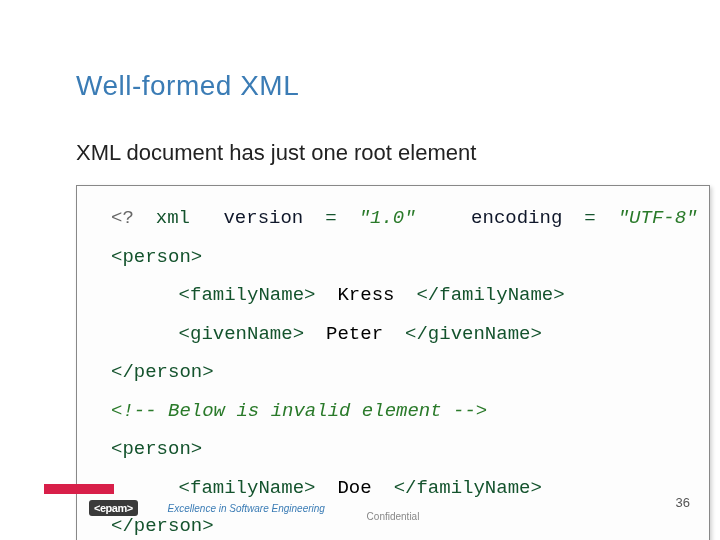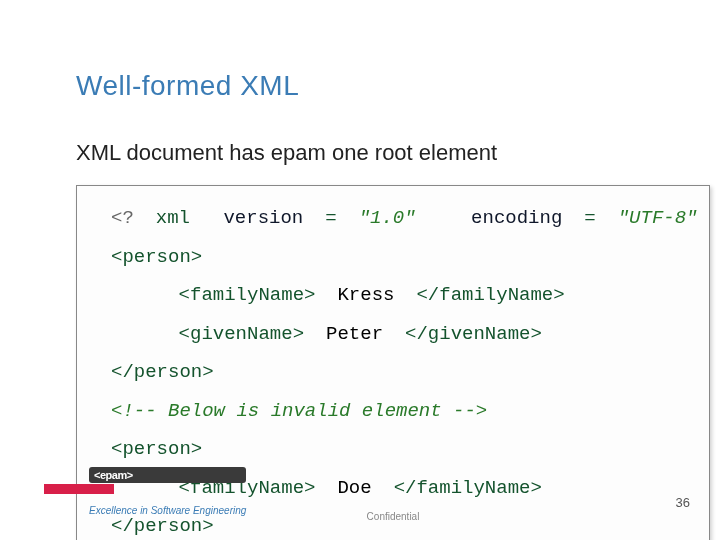--- a/index.html
+++ b/index.html
@@ -56,21 +56,21 @@
   }
   .accent-bar {
     position: absolute;
     left: 0; bottom: 36px;
     width: 70px; height: 10px;
     background: #d81f49;
   }
   .logo-wrap {
     position: absolute;
     left: 34px; bottom: 3px;
-    display: flex;  flex-direction: column;
+    display: flex; align-items: center; gap: 8px;
   }
   .logo-badge {
     background: #3a3a3a;
     color: #fff;
     font-size: 11px;
     font-weight: bold;
     padding: 2px 5px;
     border-radius: 3px;
     font-family: Arial;
     letter-spacing: -0.5px;
@@ -93,21 +93,21 @@
     font-size: 13px;
     color: #555;
   }
 </style>
 </head>
 <body>
 
 <div class="slide">
   <div class="title">Well-formed XML</div>
   <div class="rule"></div>
-  <div class="subtitle">XML document has epam one root element</div>
+  <div class="subtitle">XML document has just one root element</div>
   <div class="codebox" id="codebox">
       <div class="line"><span class="pi">&lt;?</span><span class="tag">xml </span><span class="attr">version</span><span class="tag">=</span><span class="val">"1.0"</span><span class="tag"> </span><span class="attr">encoding</span><span class="tag">=</span><span class="val">"UTF-8"</span><span class="pi">?&gt;</span></div>
       <div class="line"><span class="tag">&lt;person&gt;</span></div>
       <div class="line"><span class="txt">    </span><span class="tag">&lt;familyName&gt;</span><span class="txt">Kress</span><span class="tag">&lt;/familyName&gt;</span></div>
       <div class="line"><span class="txt">    </span><span class="tag">&lt;givenName&gt;</span><span class="txt">Peter</span><span class="tag">&lt;/givenName&gt;</span></div>
       <div class="line"><span class="tag">&lt;/person&gt;</span></div>
       <div class="line"><span class="comment">&lt;!-- Below is invalid element --&gt;</span></div>
       <div class="line"><span class="tag">&lt;person&gt;</span></div>
       <div class="line"><span class="txt">    </span><span class="tag">&lt;familyName&gt;</span><span class="txt">Doe</span><span class="tag">&lt;/familyName&gt;</span></div>
       <div class="line"><span class="tag">&lt;/person&gt;</span></div>

